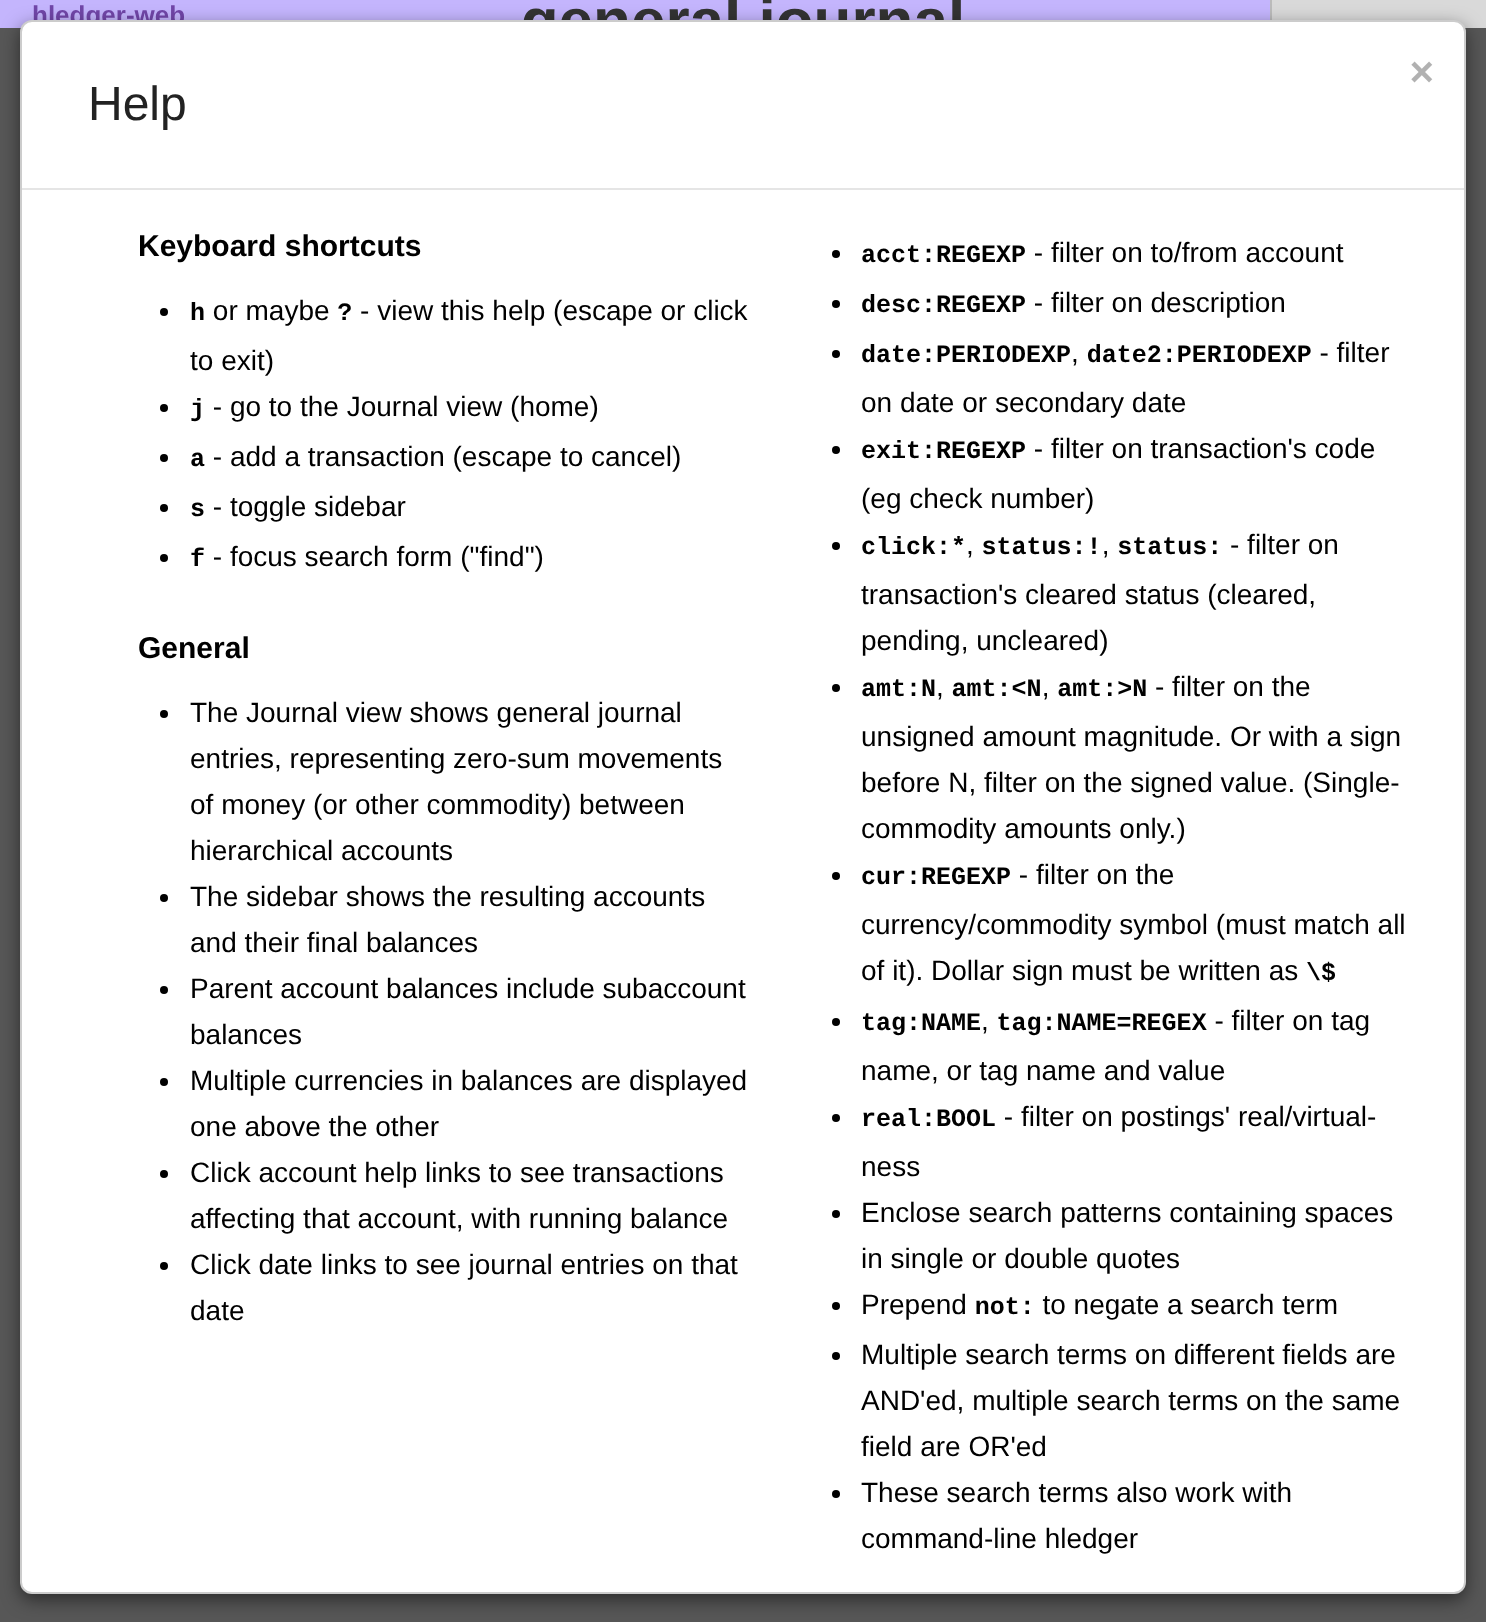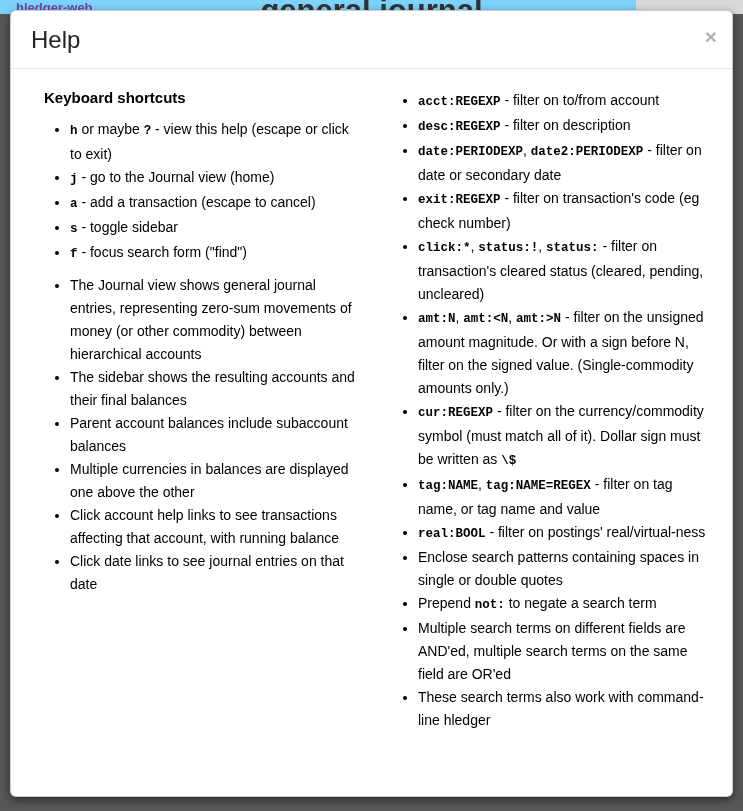--- a/index.html
+++ b/index.html
@@ -8,21 +8,21 @@
     width: 743px; height: 811px;
     position: relative; overflow: hidden;
     background: #fff;
     font-family: "Liberation Sans", sans-serif;
     color: #000;
   }
 
   
   .page-strip {
     position: absolute; top: 0; left: 0; right: 0; height: 14px;
-    overflow: hidden; background: #7dd3fc; z-index: 1;
+    overflow: hidden; background: #c4b5fd; z-index: 1;
   }
   .brand-link {
     position: absolute; left: 16px; top: 0;
     font-size: 13px; font-weight: bold;
     color: #7146a8; text-decoration: none;
   }
   .bg-title {
     position: absolute; left: 0; right: 0; top: -7px;
     margin: 0; text-align: center;
     font-size: 31px; font-weight: bold; color: #333;
@@ -47,31 +47,31 @@
     border: 1px solid rgba(0,0,0,0.2);
     border-radius: 6px;
     box-shadow: 0 3px 9px rgba(0,0,0,0.5);
     overflow: hidden;
   }
   .modal-header {
     padding: 15px 15px 13px 20px;
     border-bottom: 1px solid #e5e5e5;
   }
   .modal-title {
-    margin: 0; font-size: 24px; font-weight: 500; color: #222;
+    margin: 13px; font-size: 24px; font-weight: 500; color: #222;
     line-height: 1.2;
   }
   .close-btn {
     float: right;
     border: 0; background: transparent; padding: 0;
     font-size: 21px; font-weight: bold; line-height: 1;
     color: #000; opacity: 0.3; cursor: pointer;
   }
   .modal-body {
-    display: flex; padding: 20px 7px 10px 18px;
+    display: flex; padding: 20px 7px 10px 1px; margin-left: 42px;
   }
   .help-col { width: 50%; padding: 0 15px; }
 
   .section-heading {
     margin: 24px 0 12px 0;
     font-size: 15px; font-weight: 700; color: #000;
   }
   .help-col .section-heading:first-child { margin-top: 0; }
 
   .help-col ul { margin: 0 0 8px 0; padding-left: 26px; }
@@ -102,20 +102,21 @@
   <div class="modal-body">
     <div class="help-col">
         <h4 class="section-heading">Keyboard shortcuts</h4>
         <ul>
           <li><code>h</code> or maybe <code>?</code> - view this help (escape or click to exit)</li>
           <li><code>j</code> - go to the Journal view (home)</li>
           <li><code>a</code> - add a transaction (escape to cancel)</li>
           <li><code>s</code> - toggle sidebar</li>
           <li><code>f</code> - focus search form ("find")</li>
         </ul>
+        <h4 class="section-heading">General</h4>
         <ul>
           <li>The Journal view shows general journal entries, representing zero-sum movements of money (or other commodity) between hierarchical accounts</li>
           <li>The sidebar shows the resulting accounts and their final balances</li>
           <li>Parent account balances include subaccount balances</li>
           <li>Multiple currencies in balances are displayed one above the other</li>
           <li>Click account help links to see transactions affecting that account, with running balance</li>
           <li>Click date links to see journal entries on that date</li>
         </ul>
       </div>
     <div class="help-col">

